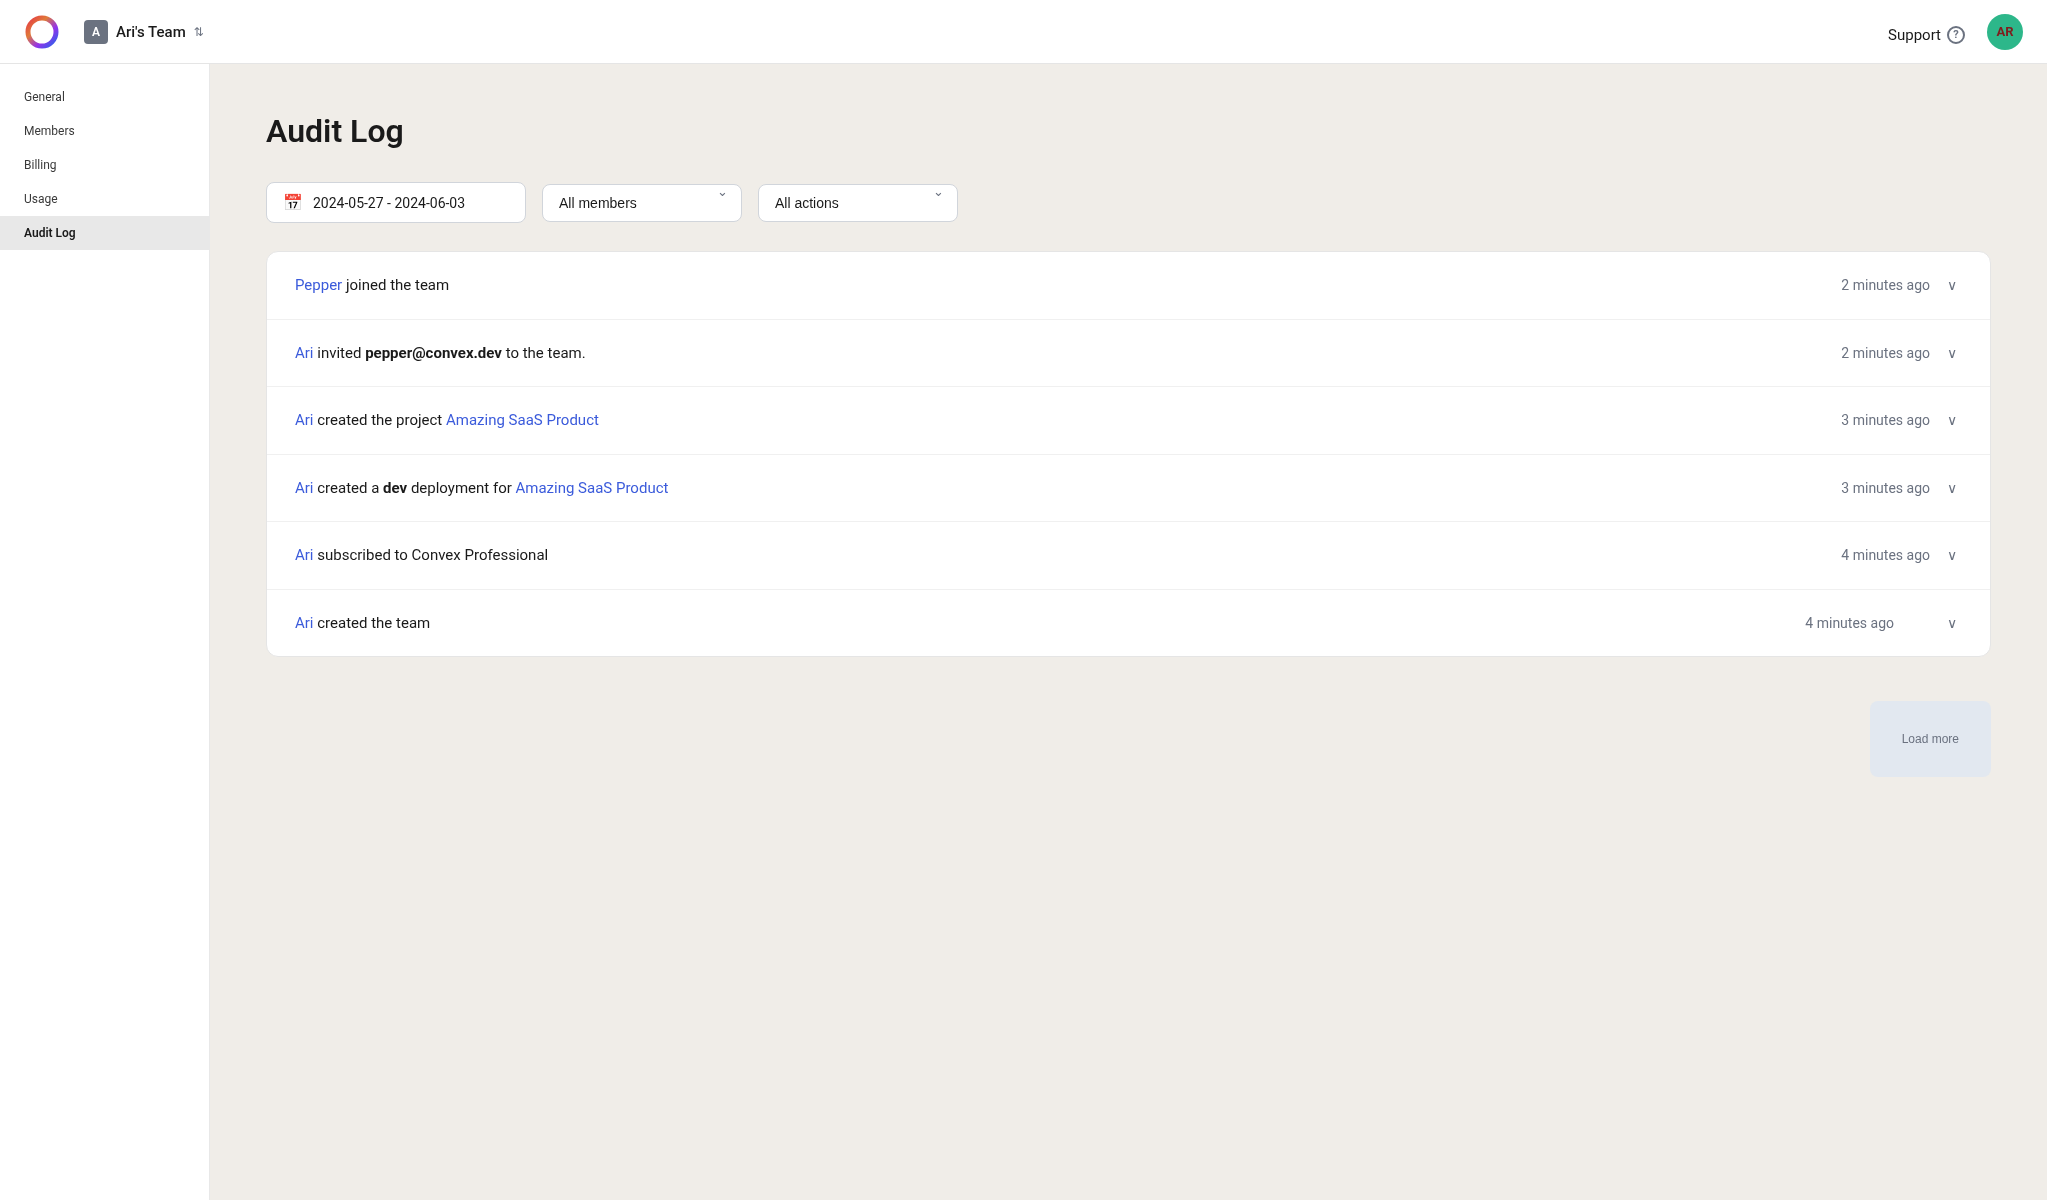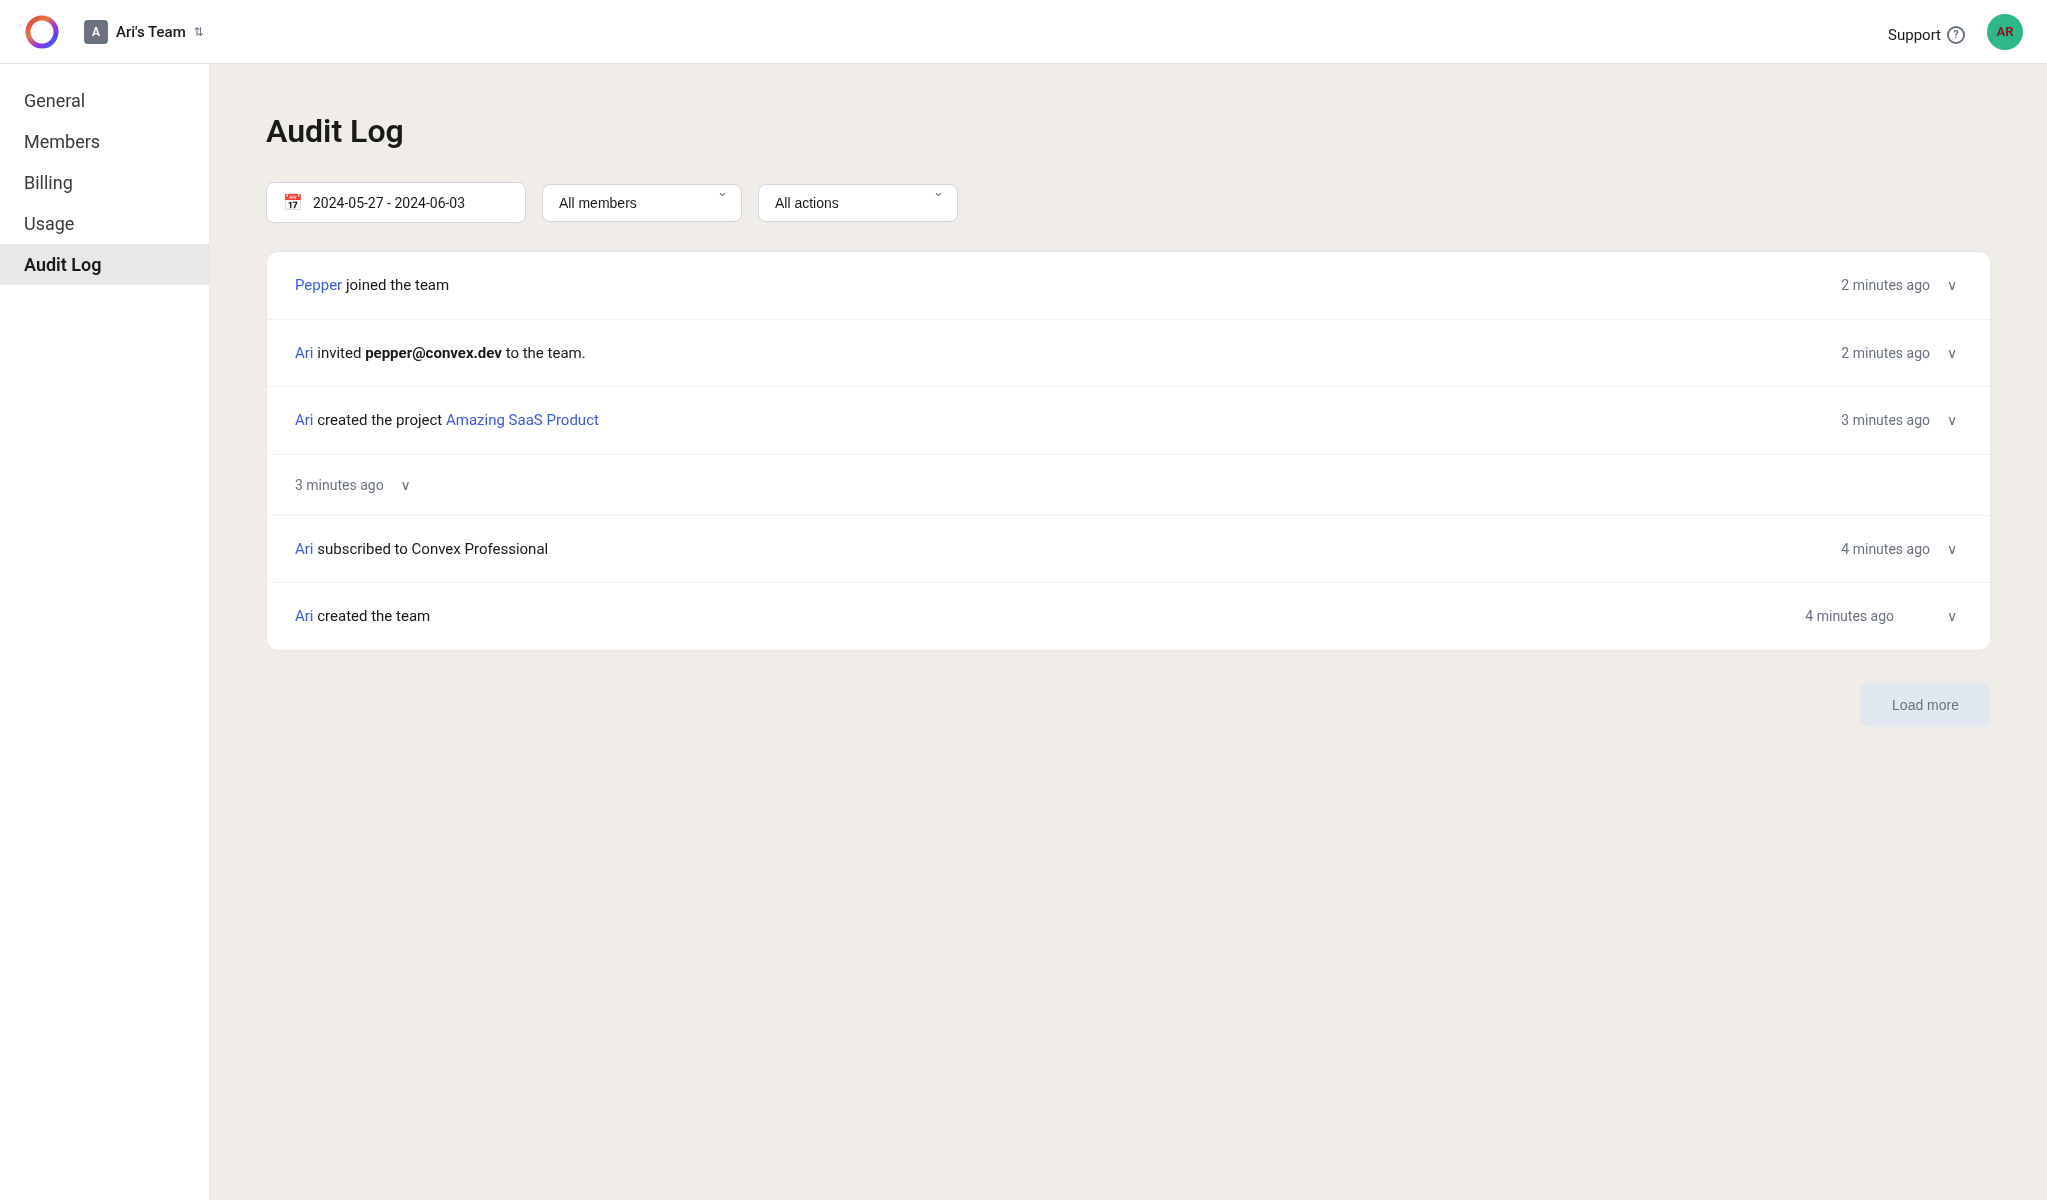--- a/index.html
+++ b/index.html
@@ -137,21 +137,21 @@
     
     .sidebar {
       width: 210px;
       background: #fff;
       border-right: 1px solid #e8e8e8;
       padding: 16px 0;
       flex-shrink: 0;
     }
     .sidebar-item {
       padding: 10px 24px;
-      font-size: 18px;
+      font-size: 12px;
       color: #3a3a3a;
       cursor: pointer;
       border-radius: 0;
       font-weight: 400;
     }
     .sidebar-item.active {
       background: #e8e8e8;
       font-weight: 600;
       color: #1a1a1a;
     }
@@ -263,24 +263,25 @@
     .load-more-container {
       display: flex;
       justify-content: flex-end;
       padding: 8px 0;
     }
     .load-more-btn {
       background: #e2e8f0;
       color: #6b7280;
       border: none;
       border-radius: 8px;
-      padding: 14px 32px;
-      font-size: 14px;
+      padding: 31px 32px;
+      font-size: 12px;
       cursor: pointer;
       font-weight: 500;
+      margin-top: 12px;
     }
   </style>
 </head>
 <body>
 
 <header class="header">
   <div class="header-left">
 
     <div class="logo">
       <svg viewBox="0 0 36 36" width="36" height="36" xmlns="http://www.w3.org/2000/svg">
@@ -371,20 +372,27 @@
         <div class="audit-message">
           <a class="audit-link">Ari</a>
           <span> created the project </span>
           <a class="audit-link">Amazing SaaS Product</a>
         </div>
         <span class="audit-time">3 minutes ago</span>
         <span class="expand-icon">∨</span>
       </div>
 
       <div class="audit-row">
+        <div class="audit-message">
+          <a class="audit-link">Ari</a>
+          <span> created a </span>
+          <span class="audit-bold">dev</span>
+          <span> deployment for </span>
+          <a class="audit-link">Amazing SaaS Product</a>
+        </div>
         <span class="audit-time">3 minutes ago</span>
         <span class="expand-icon">∨</span>
       </div>
 
       <div class="audit-row">
         <div class="audit-message">
           <a class="audit-link">Ari</a>
           <span> subscribed to Convex Professional</span>
         </div>
         <span class="audit-time">4 minutes ago</span>

